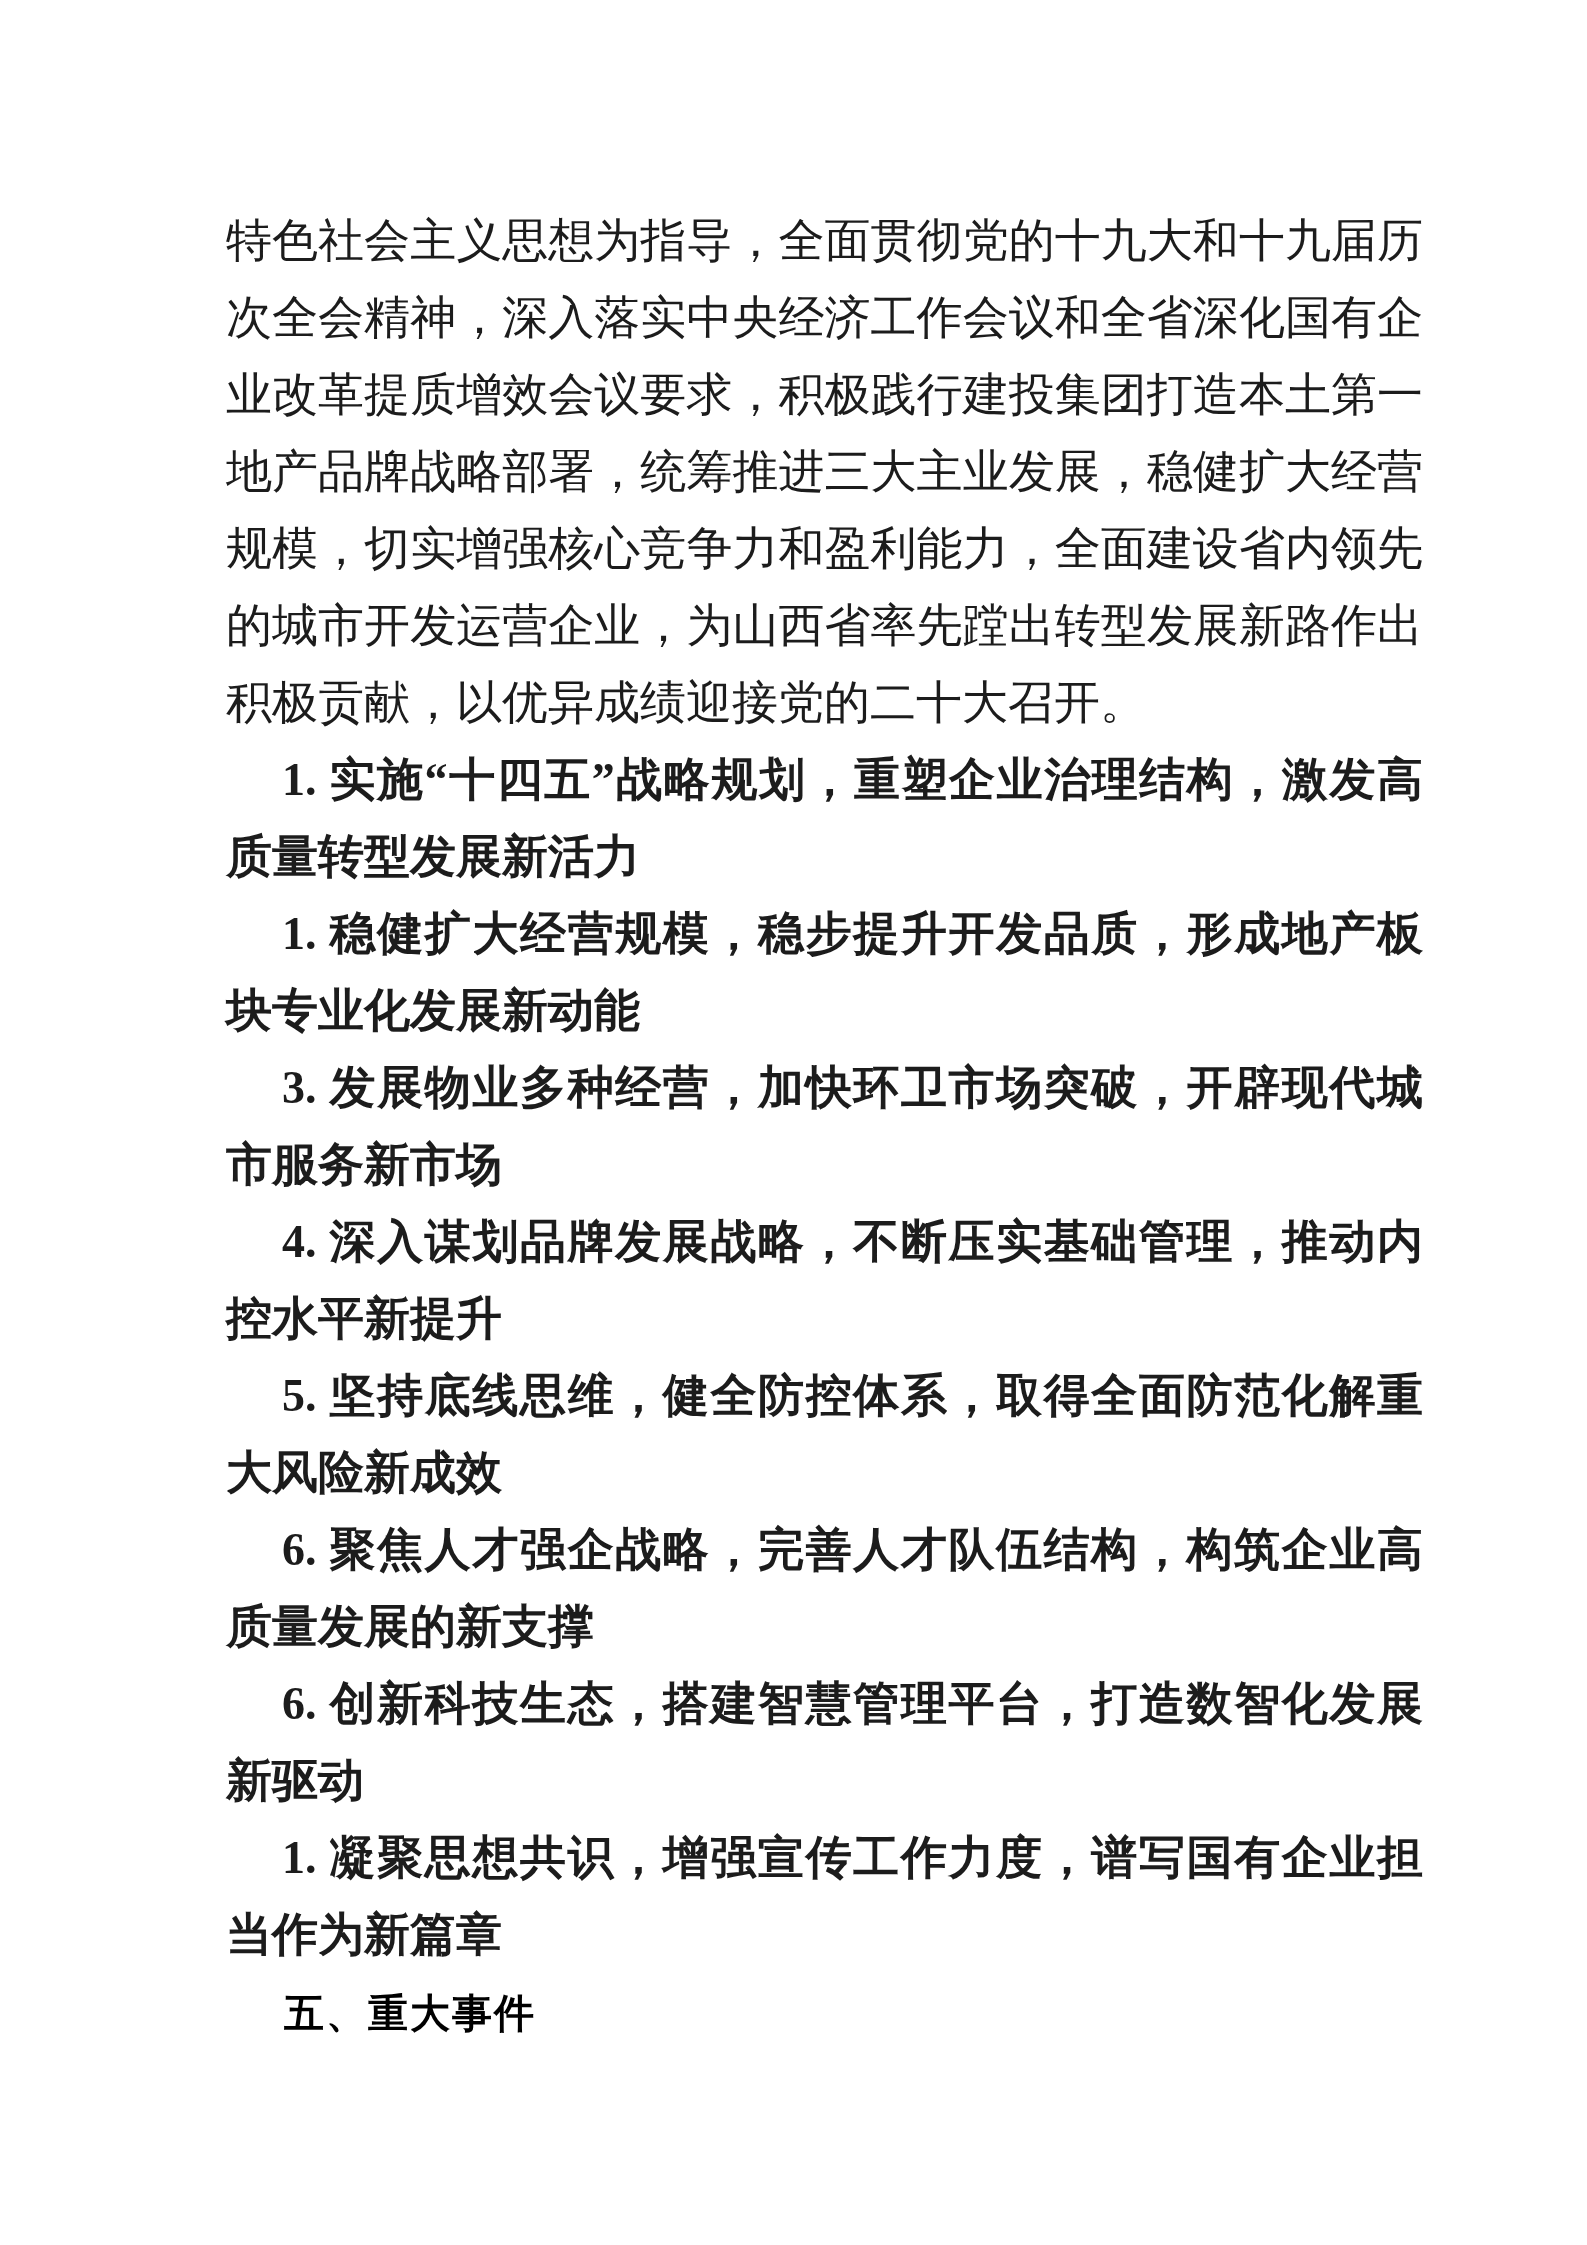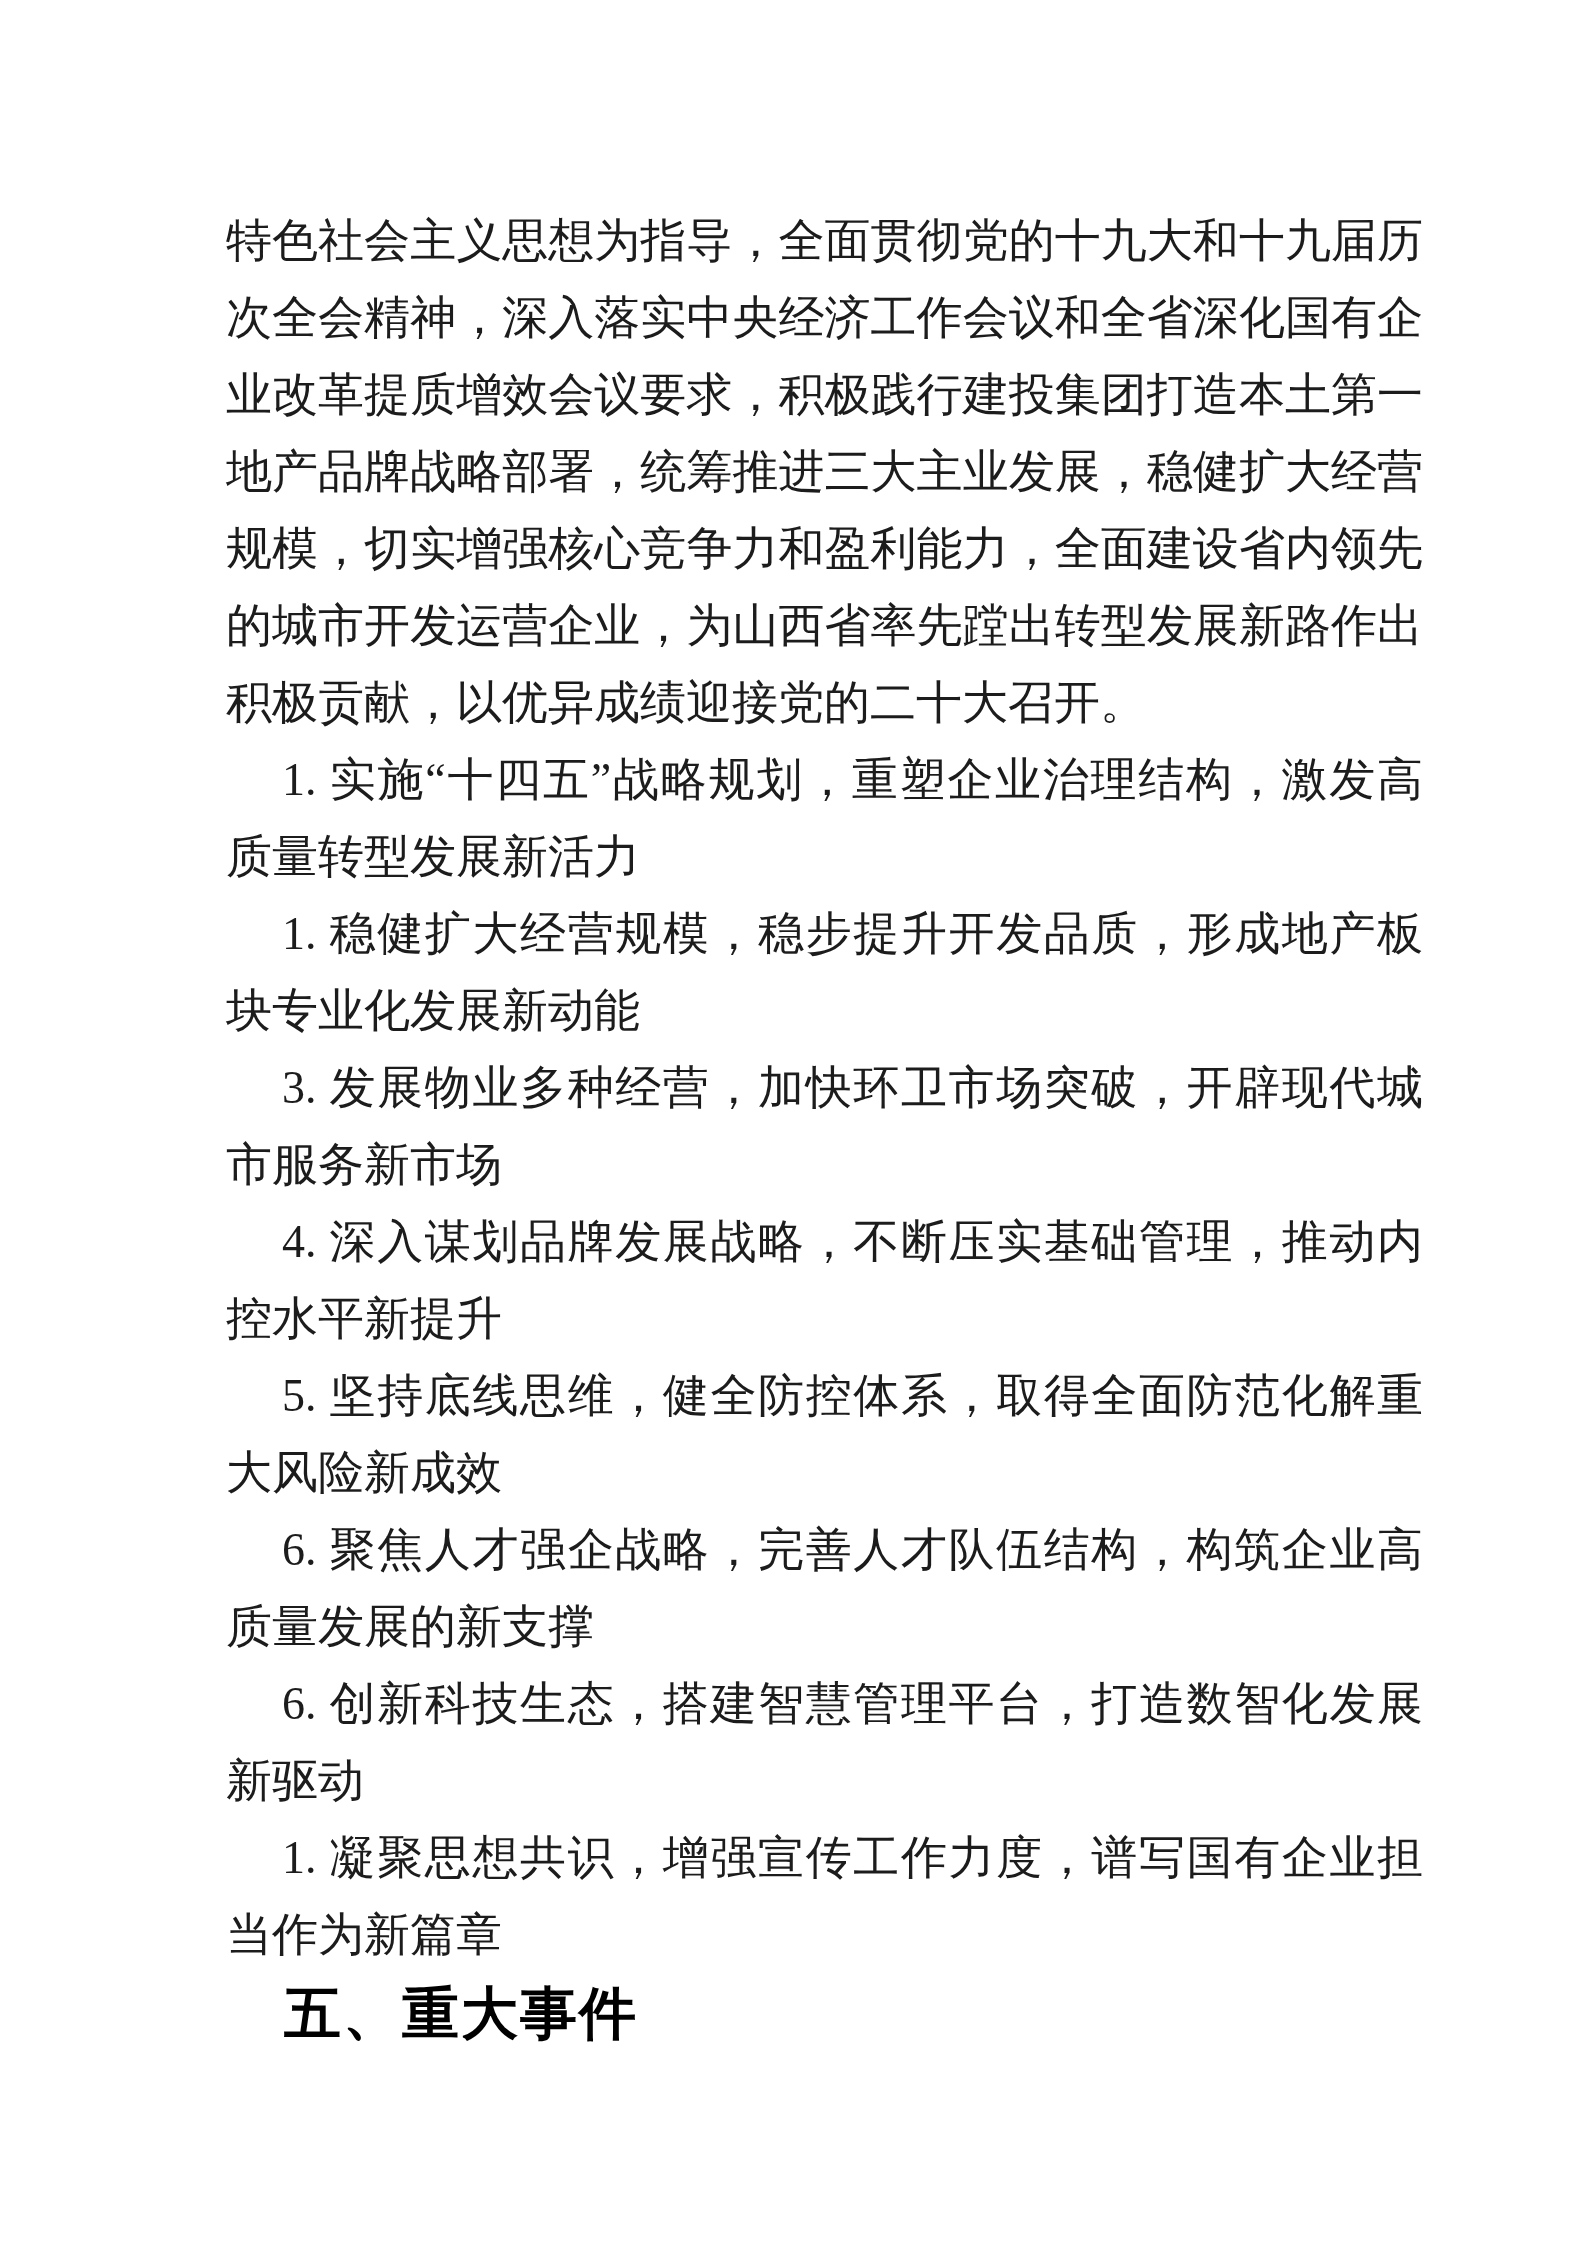--- a/index.html
+++ b/index.html
@@ -24,27 +24,28 @@
     font-size: 46px;
     line-height: 77px;
     text-align: justify;
     text-justify: inter-ideograph;
     letter-spacing: 0;
     word-break: break-all;
     line-break: strict;
   }
   .list-para {
     text-indent: 56px;
+    font-weight: bold;
   }
   .section-heading {
     margin: 0;
     padding-left: 58px;
     font-family: "Liberation Sans", "DejaVu Sans", sans-serif;
     font-weight: 700;
-    font-size: 57px;
+    font-size: 40px;
     line-height: 80px;
     color: #000000;
     letter-spacing: 2px;
   }
 </style>
 </head>
 <body>
 
 <div class="page">
   <p class="body-para">特色社会主义思想为指导，全面贯彻党的十九大和十九届历次全会精神，深入落实中央经济工作会议和全省深化国有企业改革提质增效会议要求，积极践行建投集团打造本土第一地产品牌战略部署，统筹推进三大主业发展，稳健扩大经营规模，切实增强核心竞争力和盈利能力，全面建设省内领先的城市开发运营企业，为山西省率先蹚出转型发展新路作出积极贡献，以优异成绩迎接党的二十大召开。</p>

